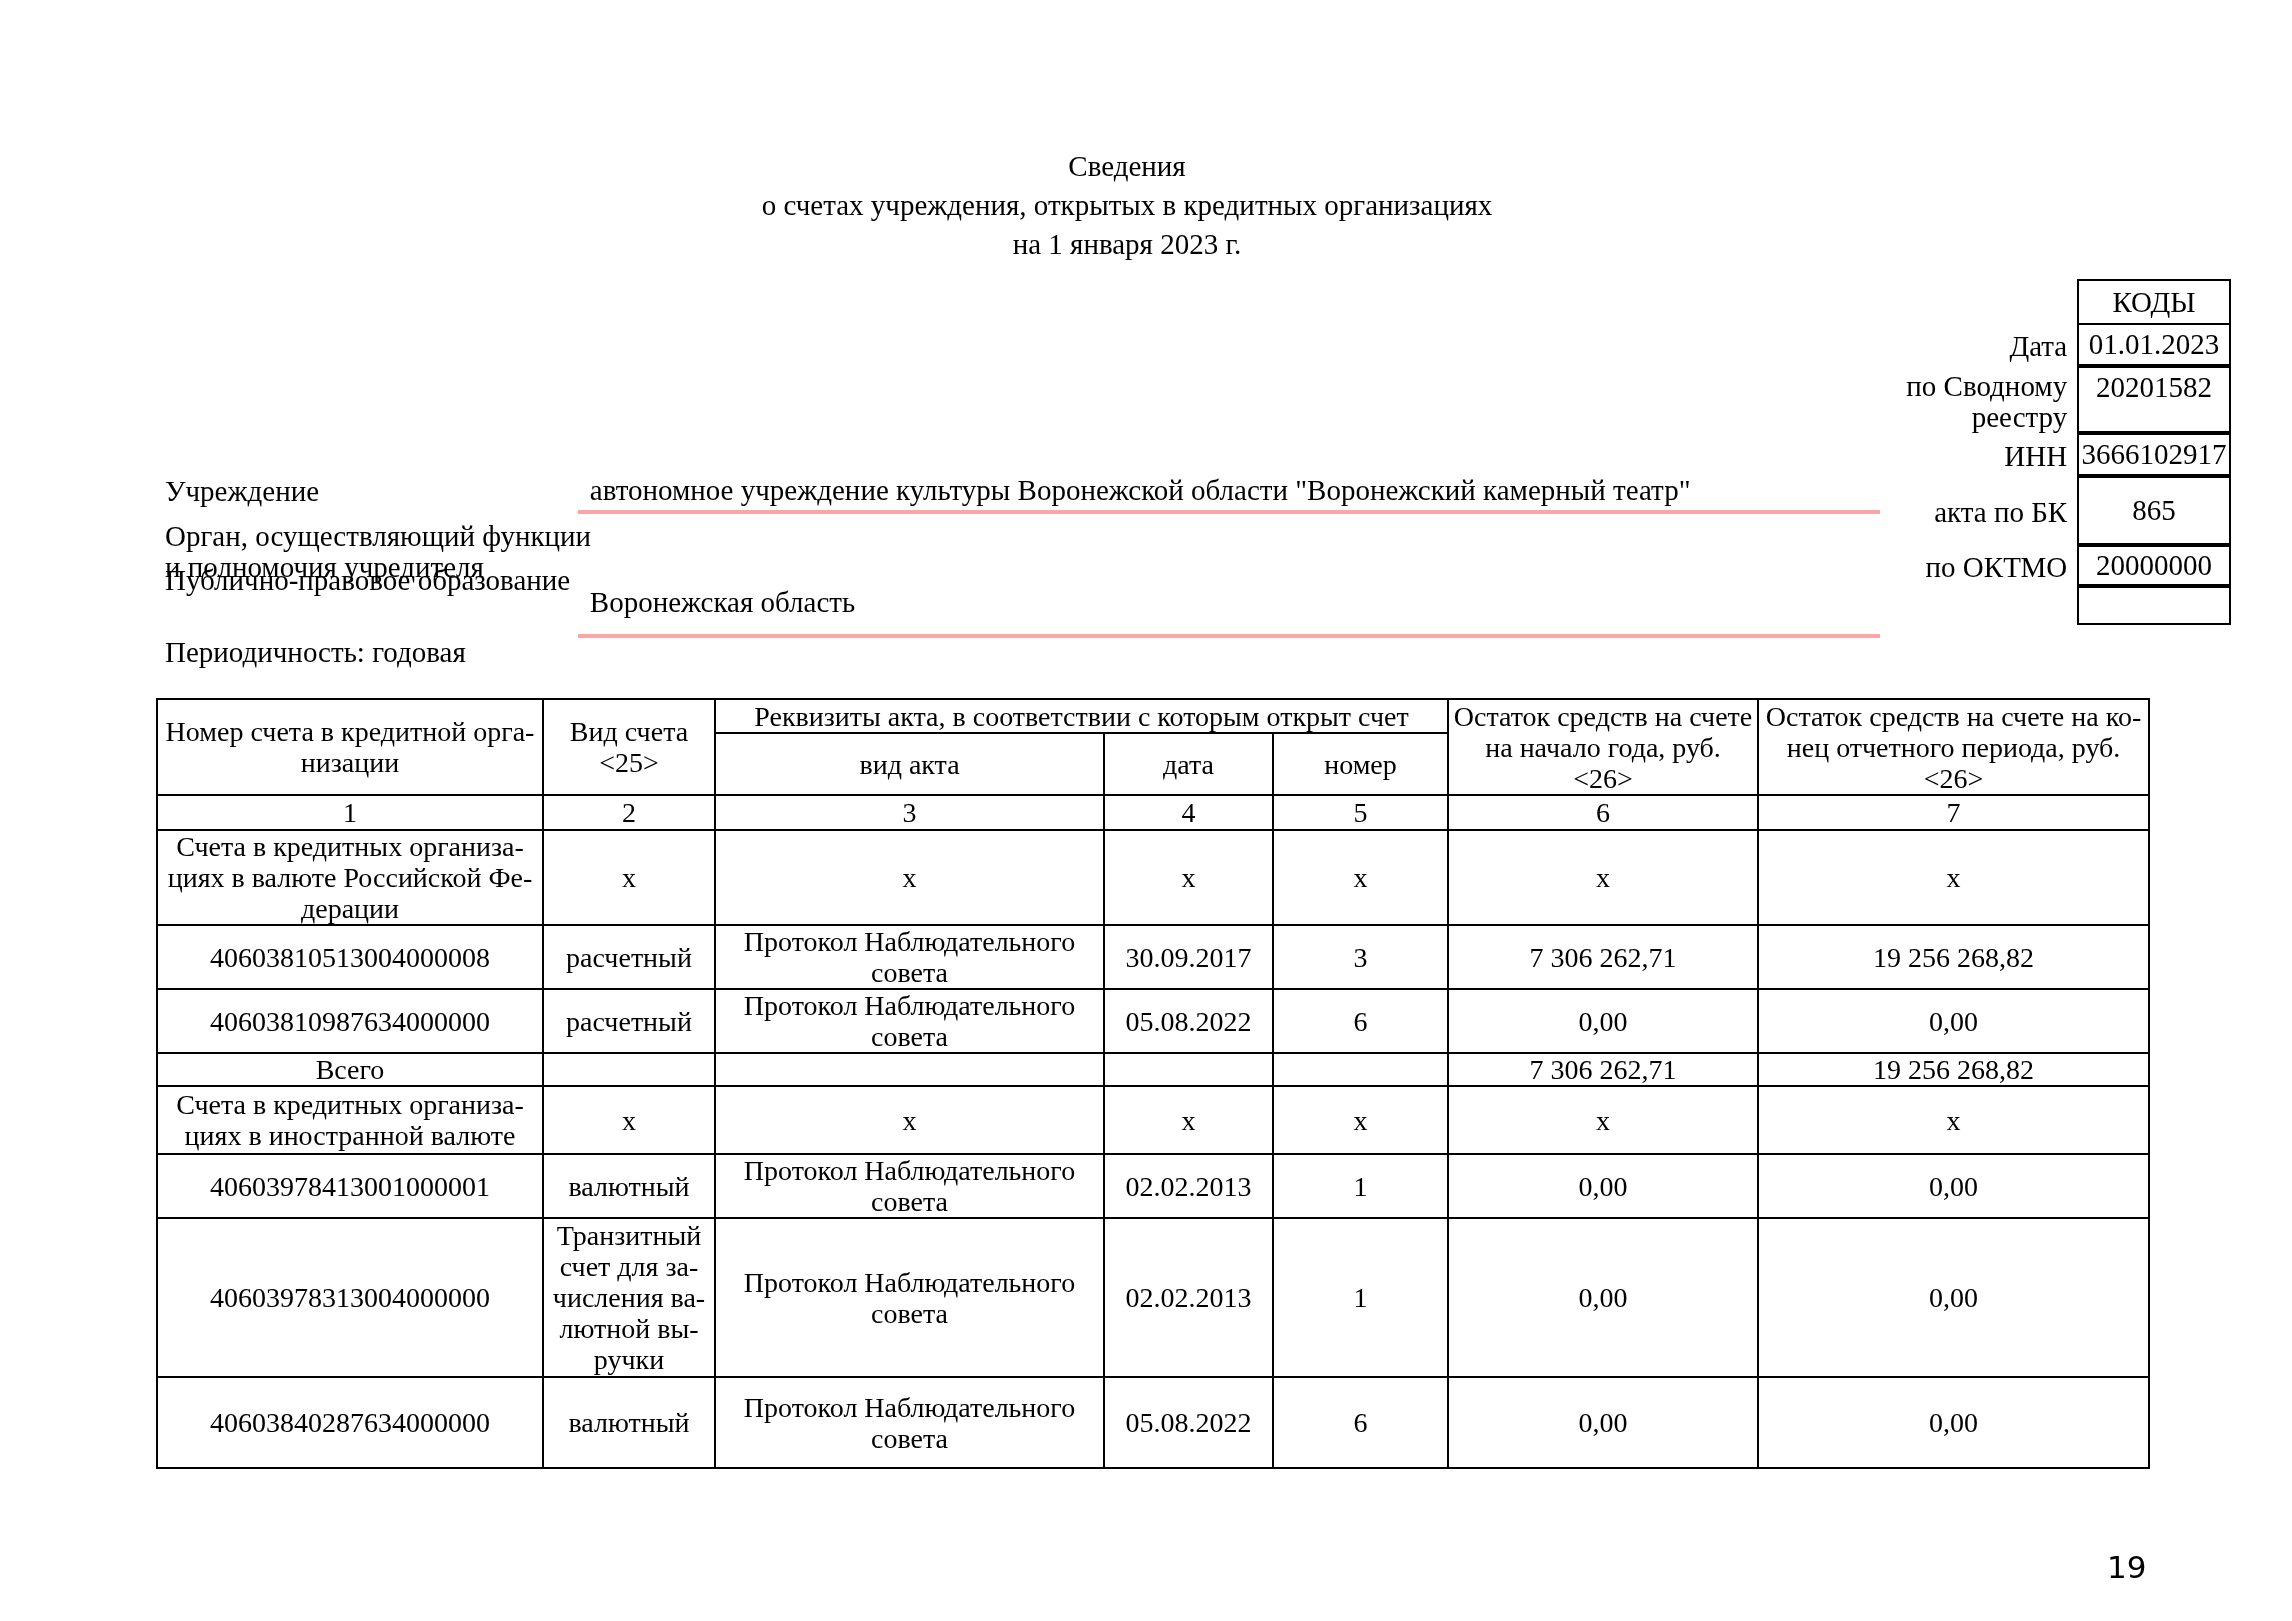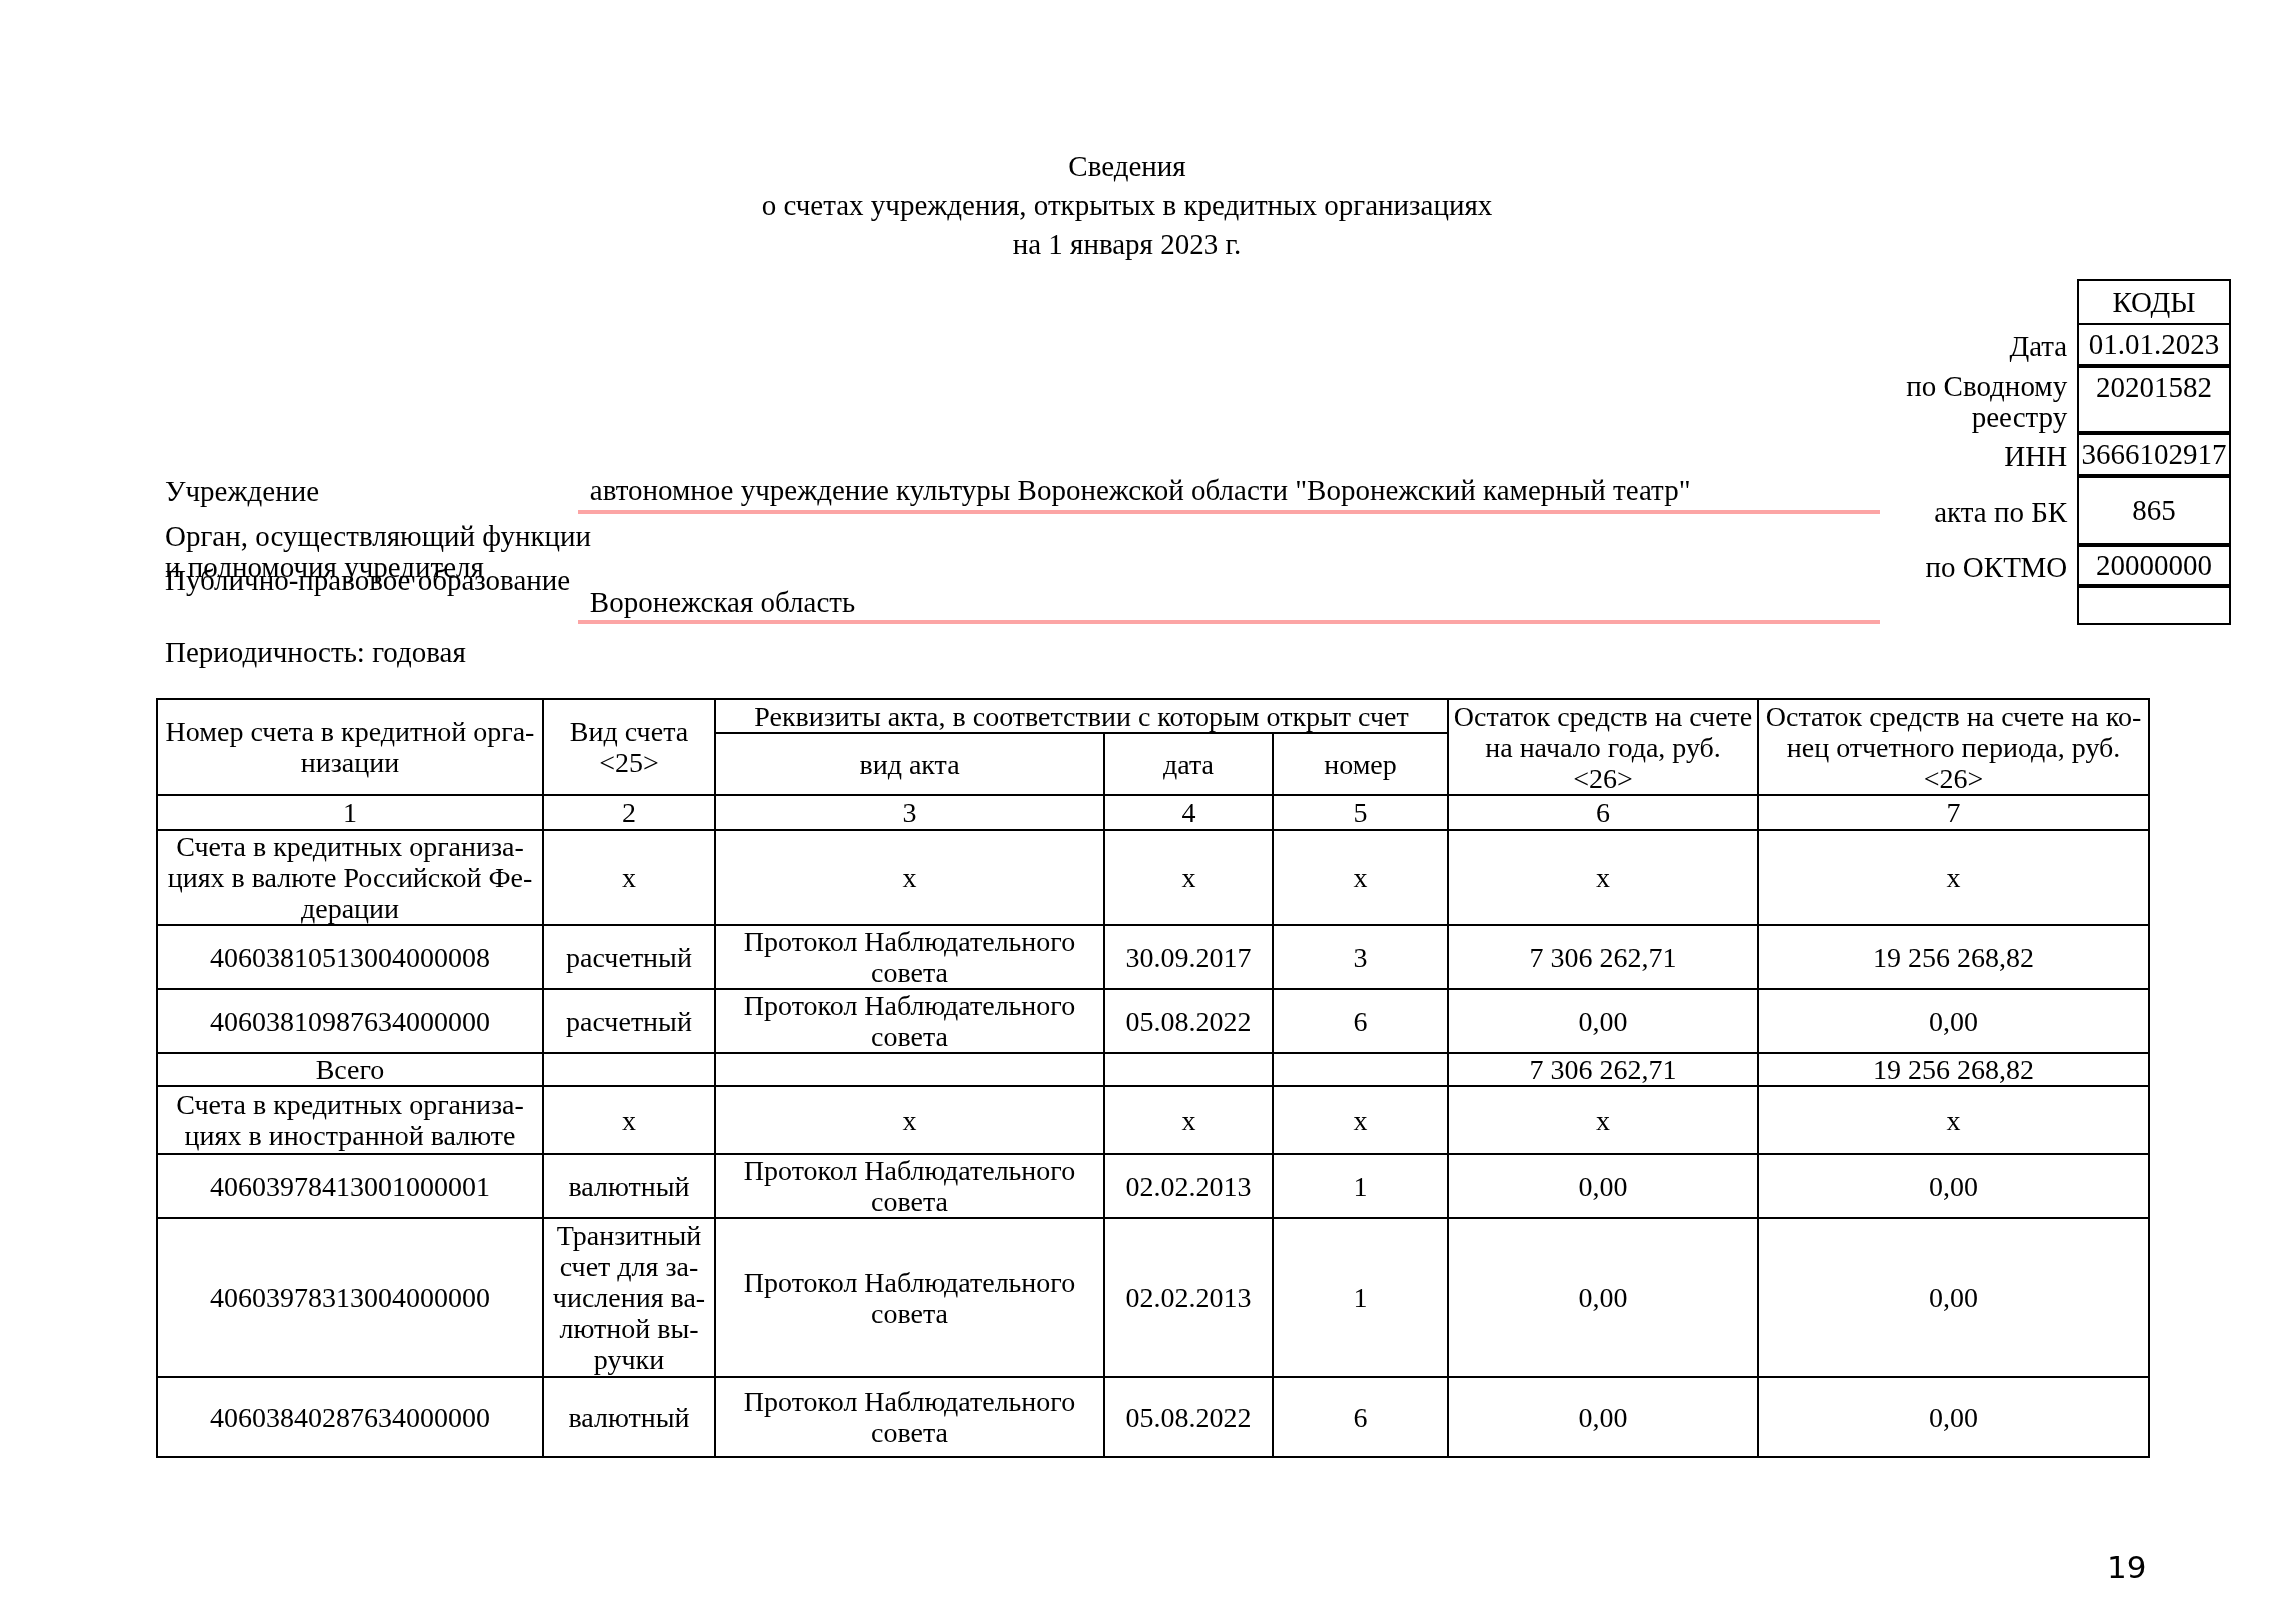--- a/index.html
+++ b/index.html
@@ -55,21 +55,21 @@
   tr.hn td{border-bottom:2.9px solid #000;height:33px;}
   td.hc{vertical-align:top;padding-top:2px;}
   td.hg{vertical-align:middle;height:32px;}
   td.hs{vertical-align:top;padding-top:2px;}
   tr.h2{height:62px;}
   td.tl{text-align:left;padding-left:6.9px;}
   td.trr{text-align:right;padding-right:9.8px;}
   td.vb{vertical-align:bottom;padding-bottom:2.9px;}
   td.vt{vertical-align:top;padding-top:2px;}
   tr.rh96{height:94px}tr.rh64{height:63px}tr.rh68{height:60px}tr.rh32{height:31px}
-  tr.rh69{height:68px}tr.rh61{height:60px}tr.rh162{height:159px}tr.rh93{height:80px}
+  tr.rh69{height:68px}tr.rh61{height:60px}tr.rh162{height:159px}tr.rh93{height:91px}
 
   .pageno{
     position:absolute;left:2107px;top:1549px;
     font-family:"DejaVu Sans", sans-serif;font-size:31px;
   }
 </style>
 </head>
 <body>
 
 <div class="page">
@@ -110,21 +110,21 @@
     </div>
   </div>
 
   <div class="flabel" style="top:476px">Учреждение</div>
   <div class="fvalue" style="top:475px">автономное учреждение культуры Воронежской области "Воронежский камерный театр"</div>
 
   <div class="flabel" style="top:521px">Орган, осуществляющий функции
 и полномочия учредителя</div>
 
   <div class="flabel" style="top:565px">Публично-правовое образование</div>
-  <div class="fvalue" style="top:587px;padding-bottom:2px">Воронежская область</div>
+  <div class="fvalue" style="top:587px;padding-bottom:16px">Воронежская область</div>
 
   <div class="flabel" style="top:637px">Периодичность: годовая</div>
 
   <table class="acc">
     <colgroup>
       <col style="width:386px">
         <col style="width:172px">
         <col style="width:389px">
       <col style="width:169px">
         <col style="width:175px">

